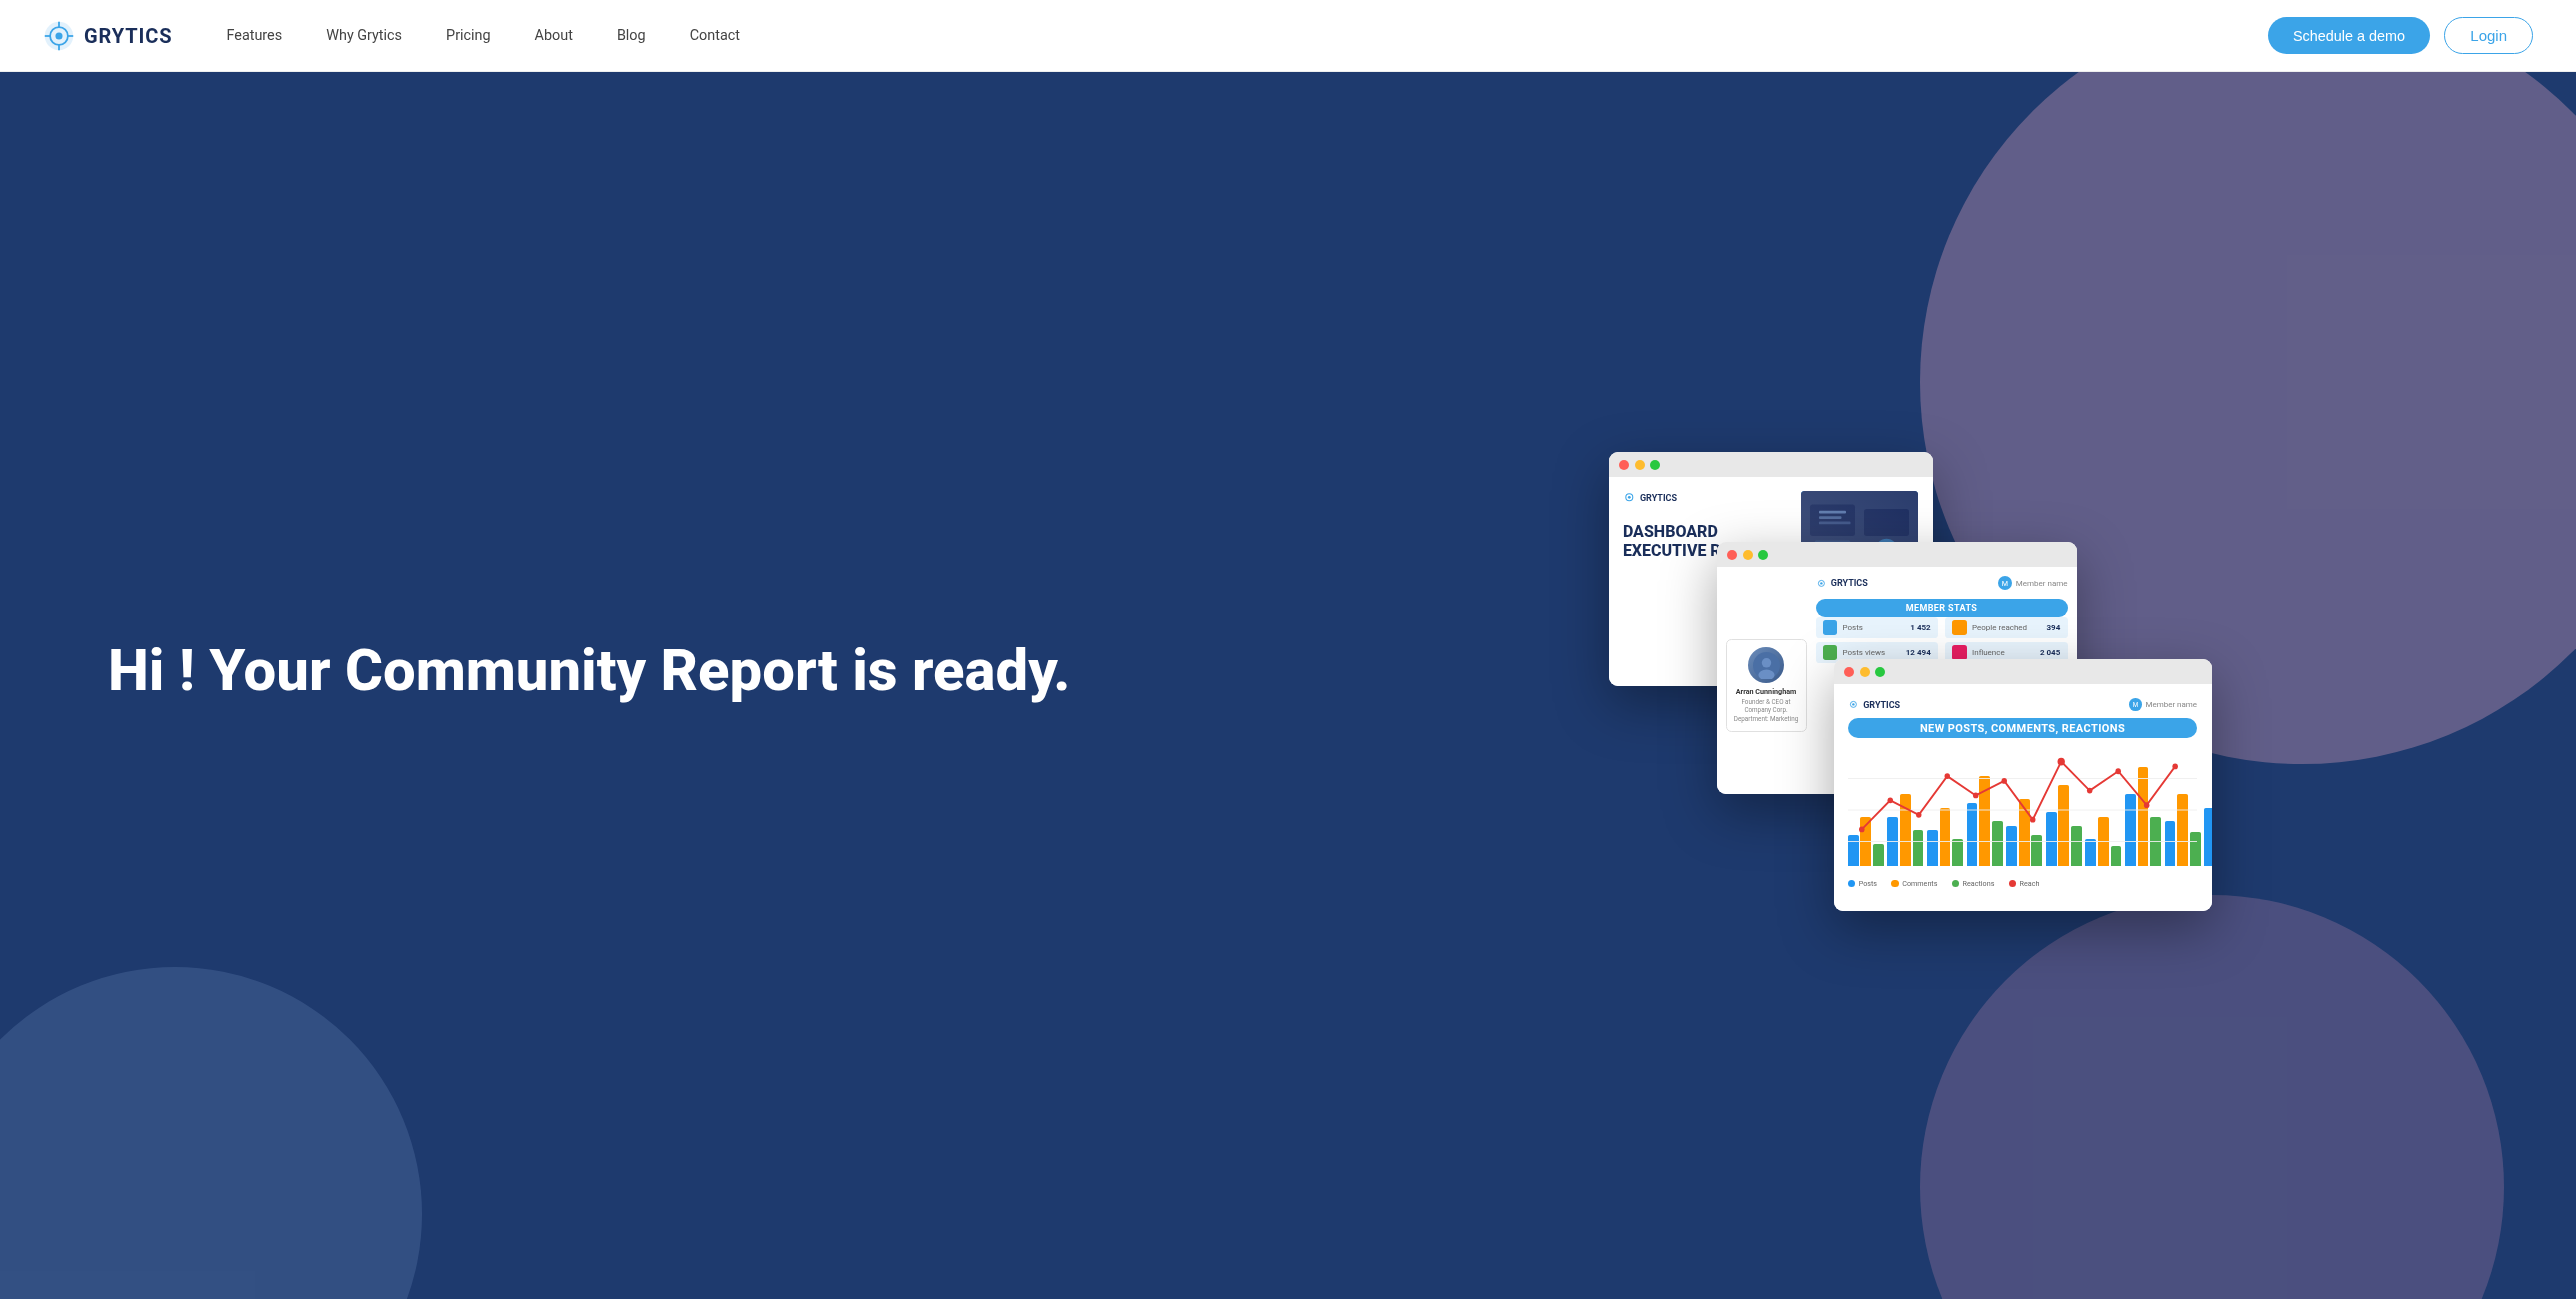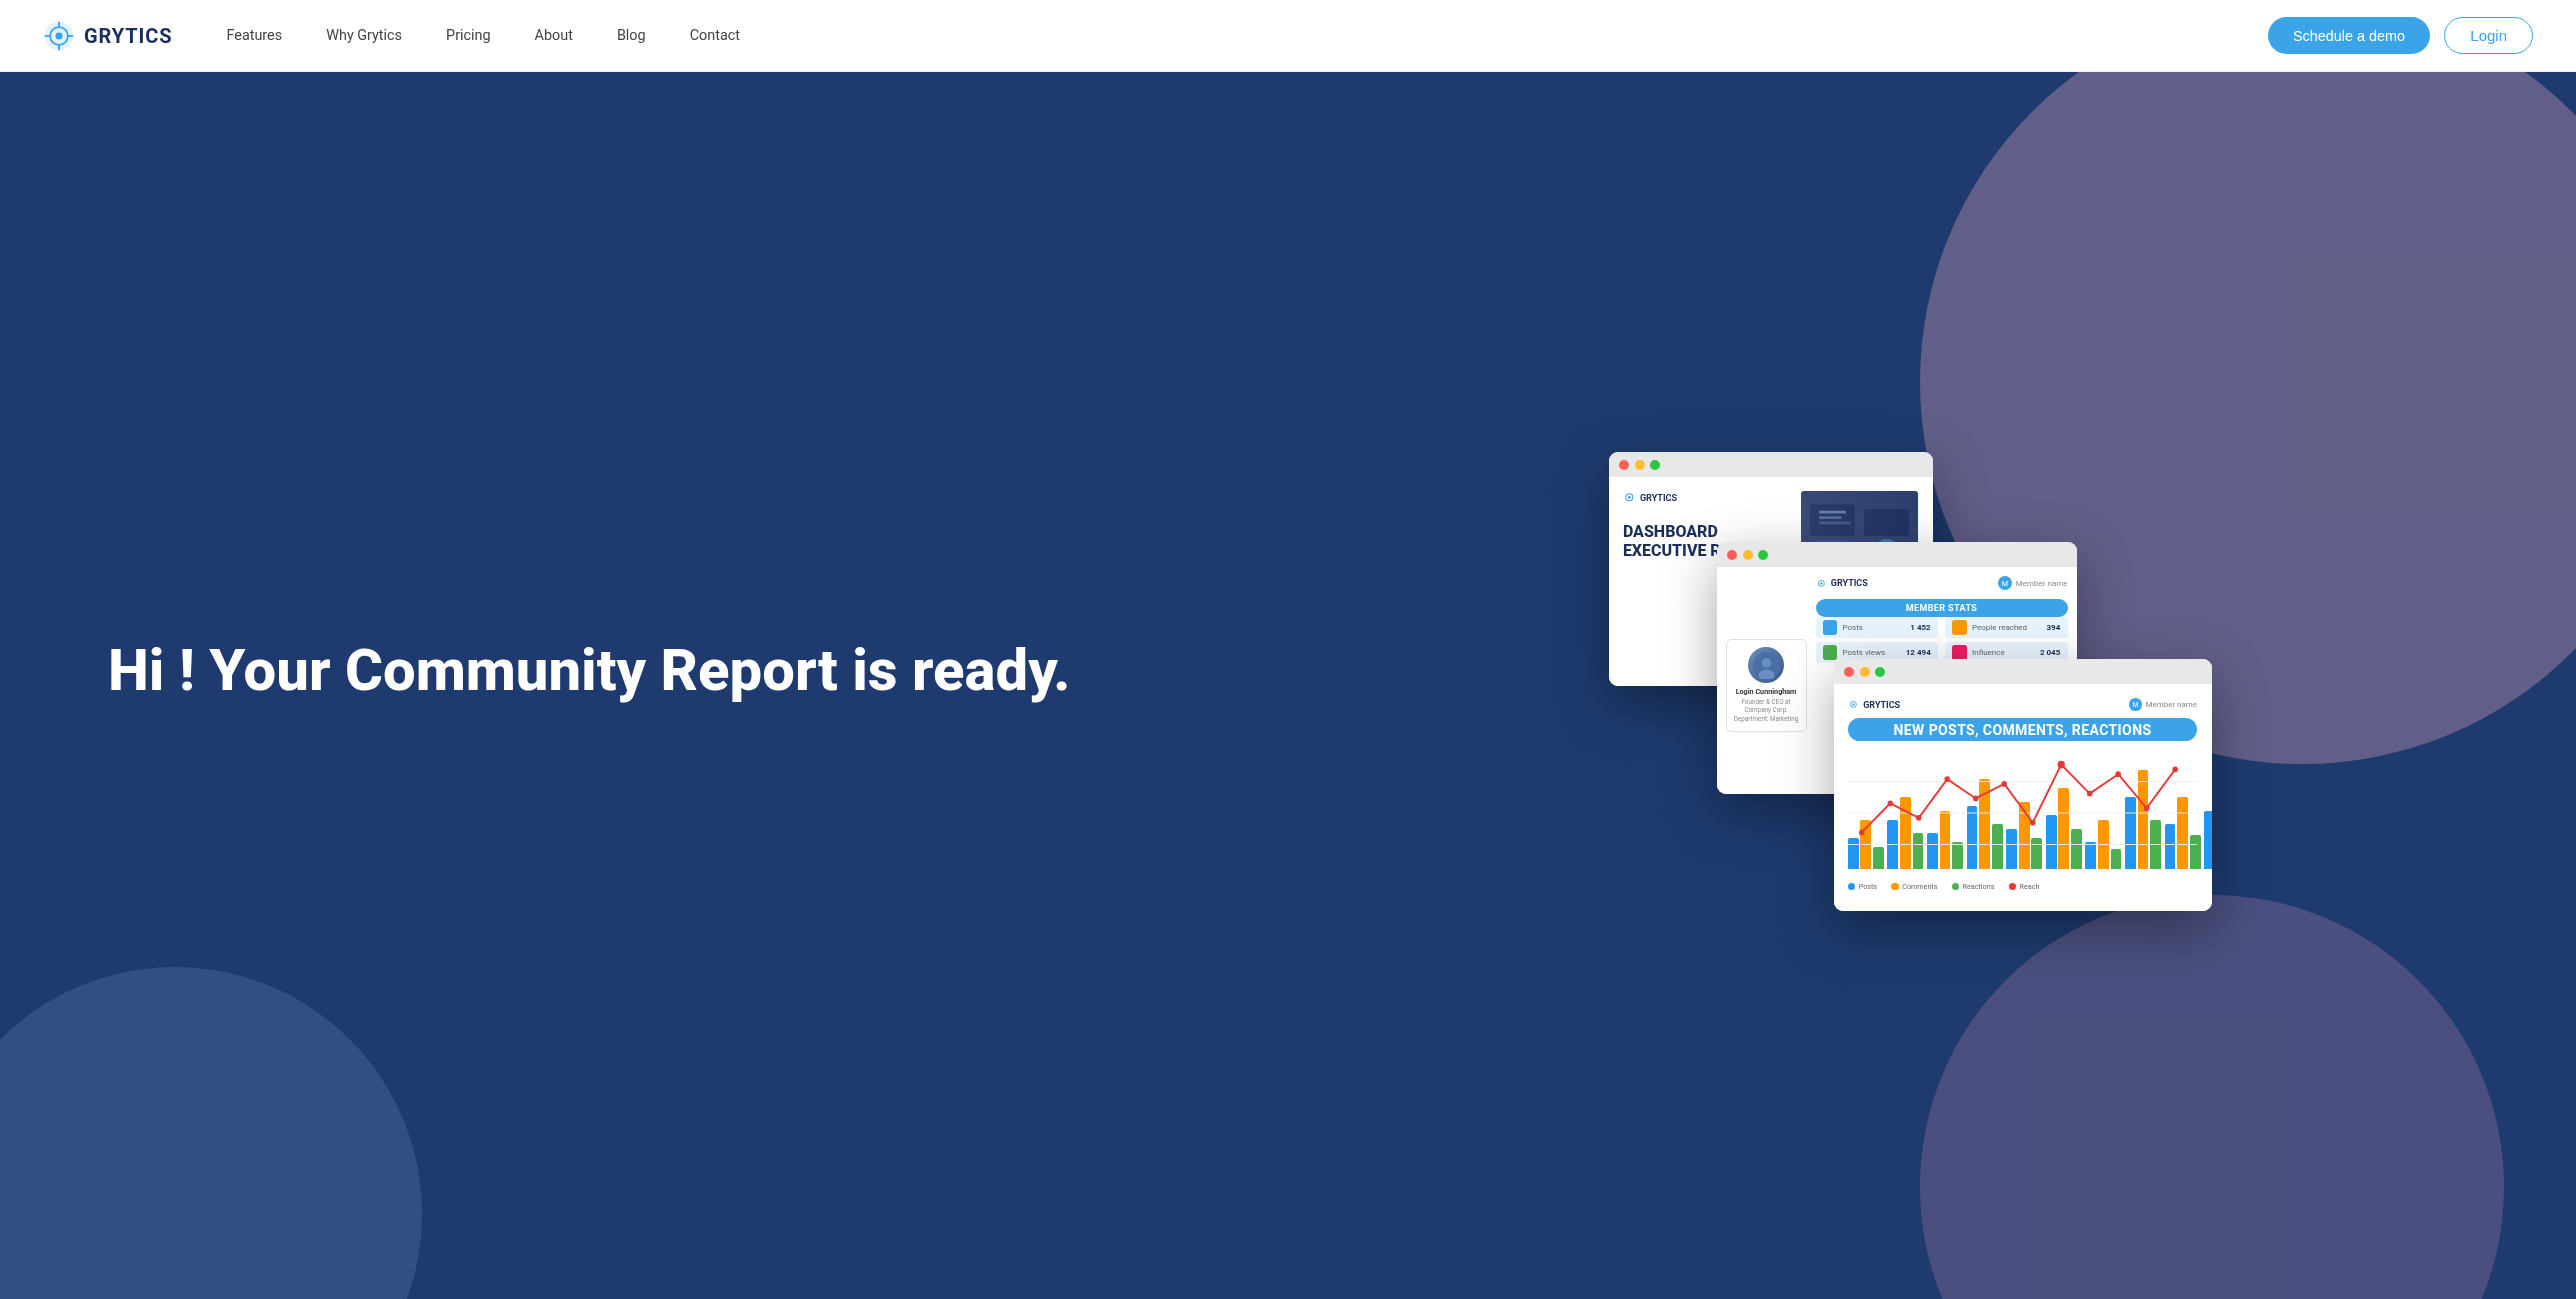--- a/index.html
+++ b/index.html
@@ -311,21 +311,21 @@
       height: 252px;
       top: 207px;
       left: 225px;
       z-index: 3;
     }
     .chart-badge {
       background: #3ba4e8;
       color: #fff;
       border-radius: 18px;
       padding: 3.6px 18px;
-      font-size: 14px;
+      font-size: 11px;
       font-weight: 700;
       text-align: center;
       margin-bottom: 9px;
       letter-spacing: 0.4px;
     }
     .chart-area {
       height: 126px;
       position: relative;
       display: flex;
       align-items: flex-end;
@@ -498,21 +498,21 @@
           </div>
 
           <div class="member-card">
             <div class="member-avatar">
               <svg width="27" height="27" viewBox="0 0 40 40">
                 <circle cx="20" cy="20" r="20" fill="#4a6fa5"></circle>
                 <circle cx="20" cy="16" r="7" fill="#6a8fc5"></circle>
                 <ellipse cx="20" cy="34" rx="12" ry="8" fill="#6a8fc5"></ellipse>
               </svg>
             </div>
-            <div class="member-name">Login Cunningham</div>
+            <div class="member-name">Arran Cunningham</div>
             <div class="member-detail">Founder &amp; CEO at Company Corp.</div>
             <div class="member-detail" style="margin-top:1.8px;">Department: Marketing</div>
           </div>
         </div>
       </div>
 
       <div class="mock-window win3">
         <div class="mock-titlebar">
           <div class="mock-dot dot-red"></div>
           <div class="mock-dot dot-yellow"></div>

